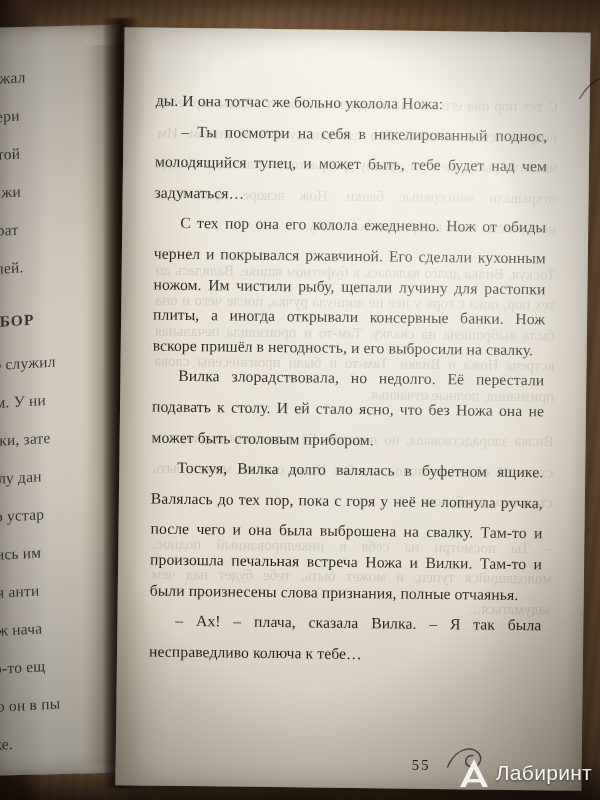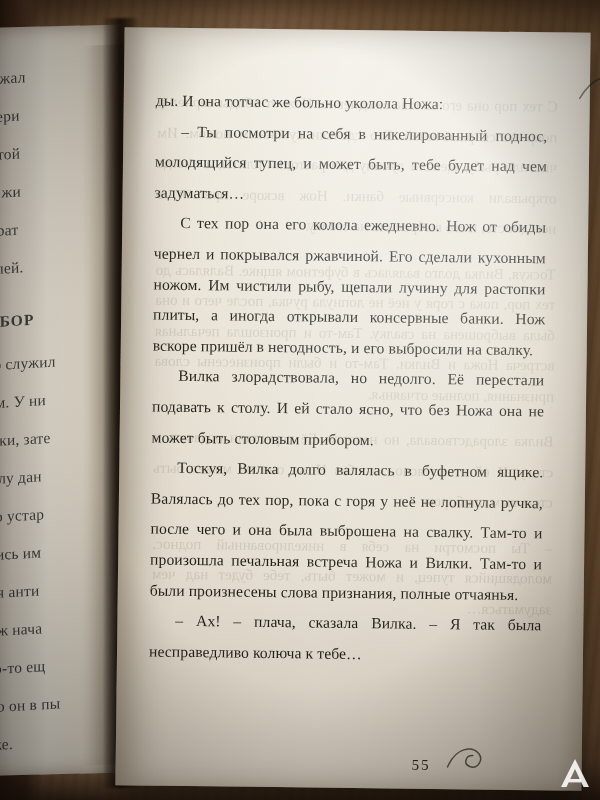--- a/index.html
+++ b/index.html
@@ -287,15 +287,16 @@
     <div class="page-right-sheen"></div>
   </div>
 
   <div class="vignette"></div>
 
   <div class="watermark">
     <svg class="wm-glyph" viewBox="0 0 34 34">
       <path d="M17 3 L31 31 L25.5 31 L17 13 L8.5 31 L3 31 Z" fill="#ffffff" opacity="0.95"></path>
       <rect x="11" y="23" width="12" height="3.4" fill="#ffffff" opacity="0.95"></rect>
     </svg>
+    <span class="wm-text">Лабиринт</span>
   </div>
 
 </div>
 
 </body></html>

